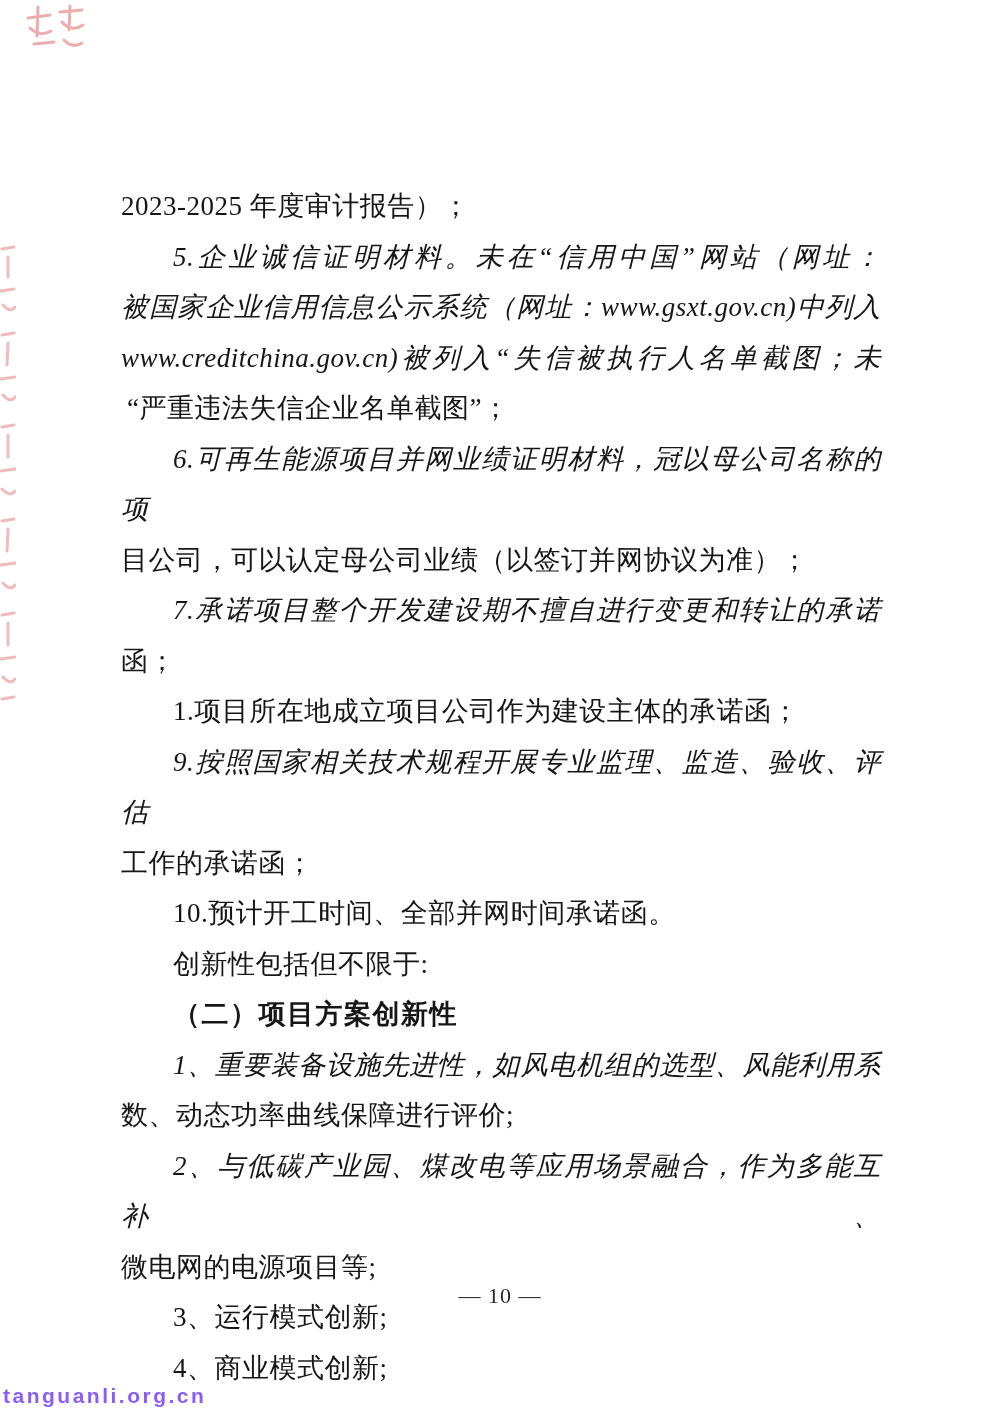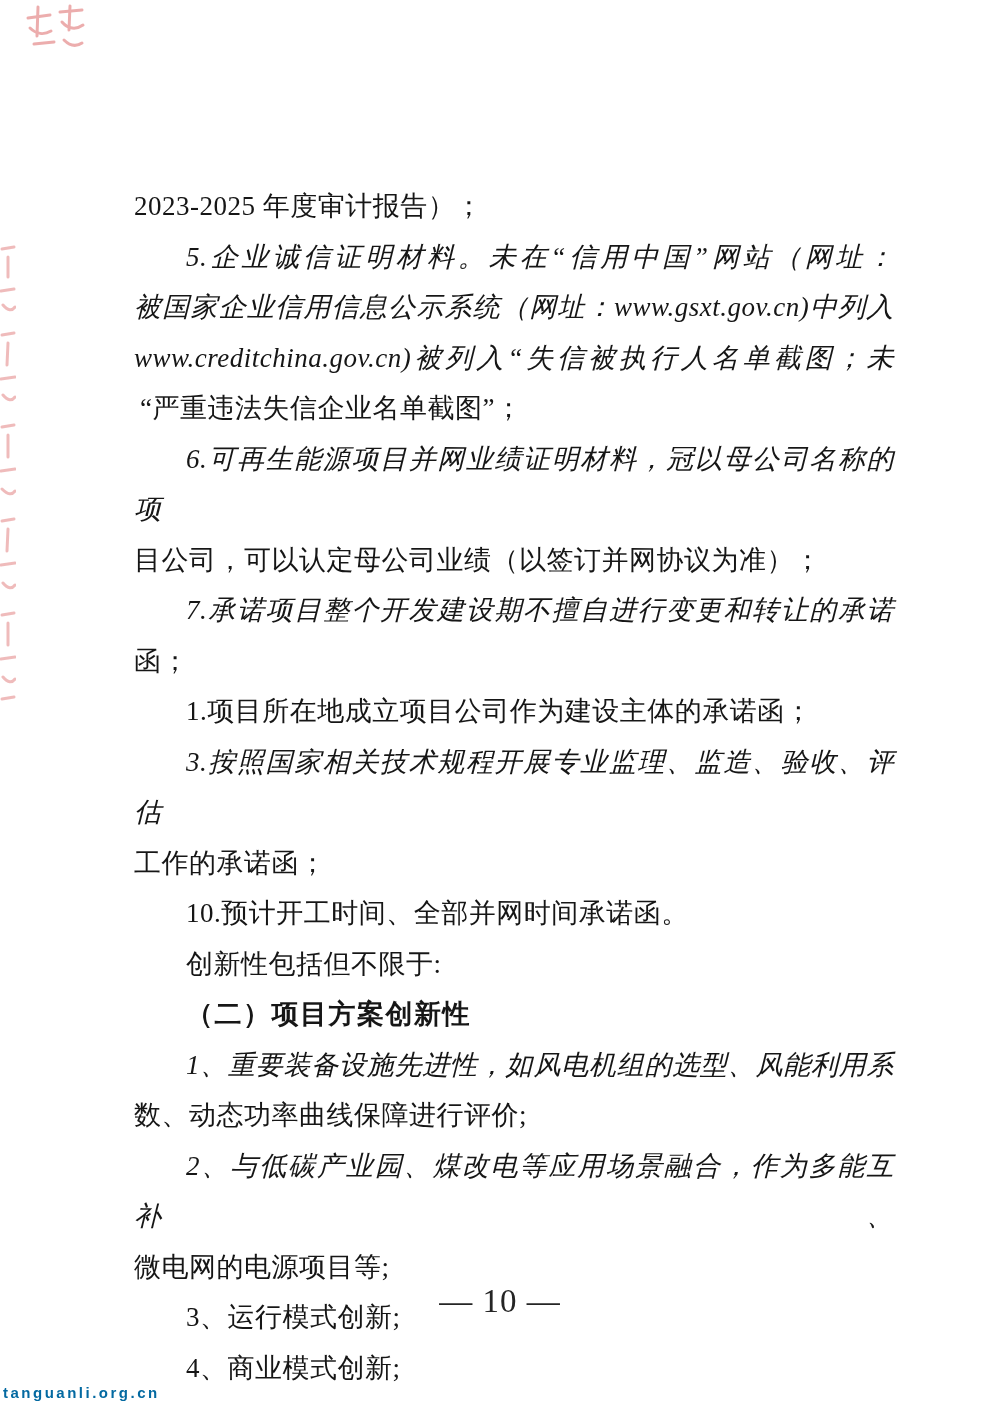--- a/index.html
+++ b/index.html
@@ -4,21 +4,21 @@
 <style>
   html,body{margin:0;padding:0;background:#ffffff;}
   .page{
     position:relative;
     width:1000px;height:1413px;
     background:#ffffff;
     overflow:hidden;
     font-family:"Liberation Serif","DejaVu Serif",serif;
   }
   .content{
-    position:absolute;left:134px;top:181px;width:760px;
+    position:absolute;left:121px;top:181px;width:760px;
   }
   .line{
     font-size:27px;
     line-height:50.5px;
     color:#161616;
     letter-spacing:0.5px;
     white-space:nowrap;
   }
   .line.fill{
     white-space:normal;
@@ -26,29 +26,29 @@
     text-align-last:justify;
     font-style:italic;
     -moz-text-align-last:justify;
   }
   .indent{text-indent:52px;}
   .q{text-indent:6px;}
   .bold{font-weight:bold;letter-spacing:1.5px;}
   .footer{
     position:absolute;left:0;top:1283px;width:1000px;
     text-align:center;
-    font-size:33px;color:#252525;letter-spacing:1px;
+    font-size:22px;color:#252525;letter-spacing:1px;
   }
   .watermark{
     position:absolute;left:3px;top:1384px;
     font-family:"Liberation Sans","DejaVu Sans",sans-serif;
     font-weight:bold;
-    font-size:15px;
+    font-size:21px;
     letter-spacing:2.5px;
-    color:#0369a1;
+    color:#8b5cf6;
   }
   .stamp-top{position:absolute;left:24px;top:4px;opacity:.55;}
   .stamp-left{position:absolute;left:0;top:243px;opacity:.45;}
 </style>
 </head>
 <body>
 
 <div class="page">
 
   <svg class="stamp-top" width="62" height="54" viewBox="0 0 62 54">
@@ -94,21 +94,21 @@
     <div class="line">2023-2025 年度审计报告）；</div>
     <div class="line indent fill">5.企业诚信证明材料。未在“信用中国”网站（网址：</div>
     <div class="line fill">被国家企业信用信息公示系统（网址：www.gsxt.gov.cn)中列入</div>
     <div class="line fill">www.creditchina.gov.cn)被列入“失信被执行人名单截图；未</div>
     <div class="line q">“严重违法失信企业名单截图”；</div>
     <div class="line indent fill">6.可再生能源项目并网业绩证明材料，冠以母公司名称的项</div>
     <div class="line">目公司，可以认定母公司业绩（以签订并网协议为准）；</div>
     <div class="line indent fill">7.承诺项目整个开发建设期不擅自进行变更和转让的承诺</div>
     <div class="line">函；</div>
     <div class="line indent">1.项目所在地成立项目公司作为建设主体的承诺函；</div>
-    <div class="line indent fill">3.按照国家相关技术规程开展专业监理、监造、验收、评估</div>
+    <div class="line indent fill">9.按照国家相关技术规程开展专业监理、监造、验收、评估</div>
     <div class="line">工作的承诺函；</div>
     <div class="line indent">10.预计开工时间、全部并网时间承诺函。</div>
     <div class="line indent">创新性包括但不限于:</div>
     <div class="line indent bold">（二）项目方案创新性</div>
     <div class="line indent fill">1、重要装备设施先进性，如风电机组的选型、风能利用系</div>
     <div class="line">数、动态功率曲线保障进行评价;</div>
     <div class="line indent fill">2、与低碳产业园、煤改电等应用场景融合，作为多能互补、</div>
     <div class="line">微电网的电源项目等;</div>
     <div class="line indent">3、运行模式创新;</div>
     <div class="line indent">4、商业模式创新;</div>

